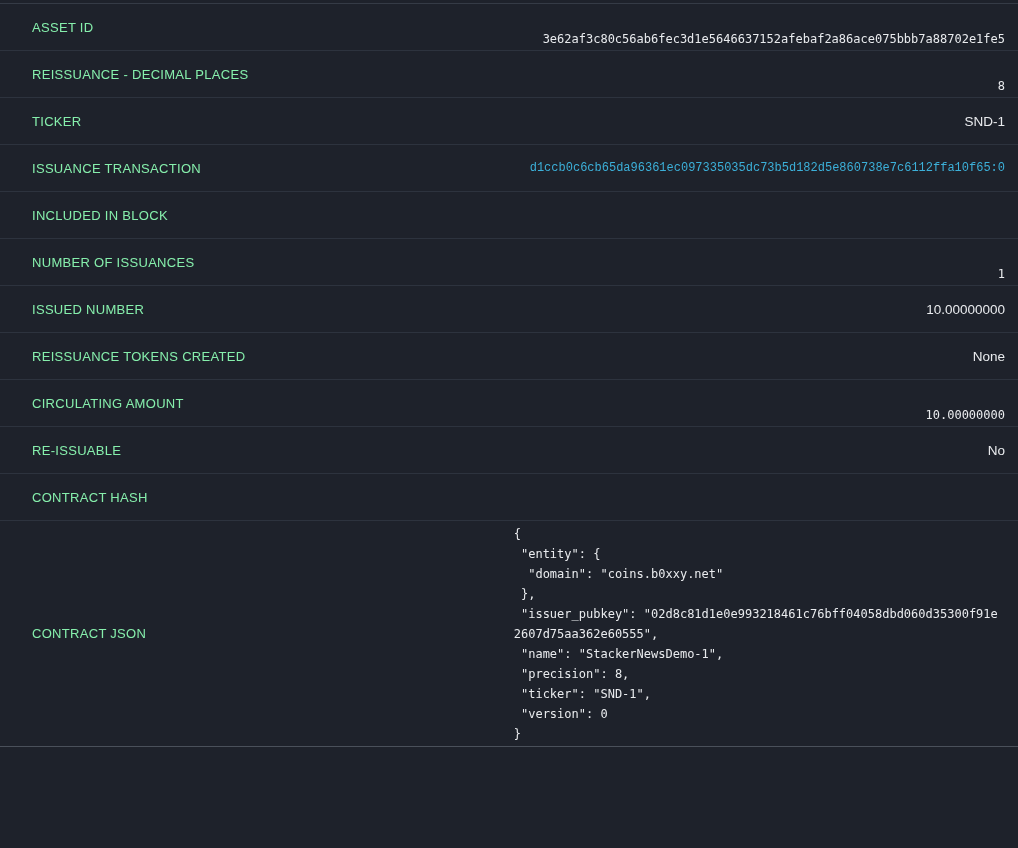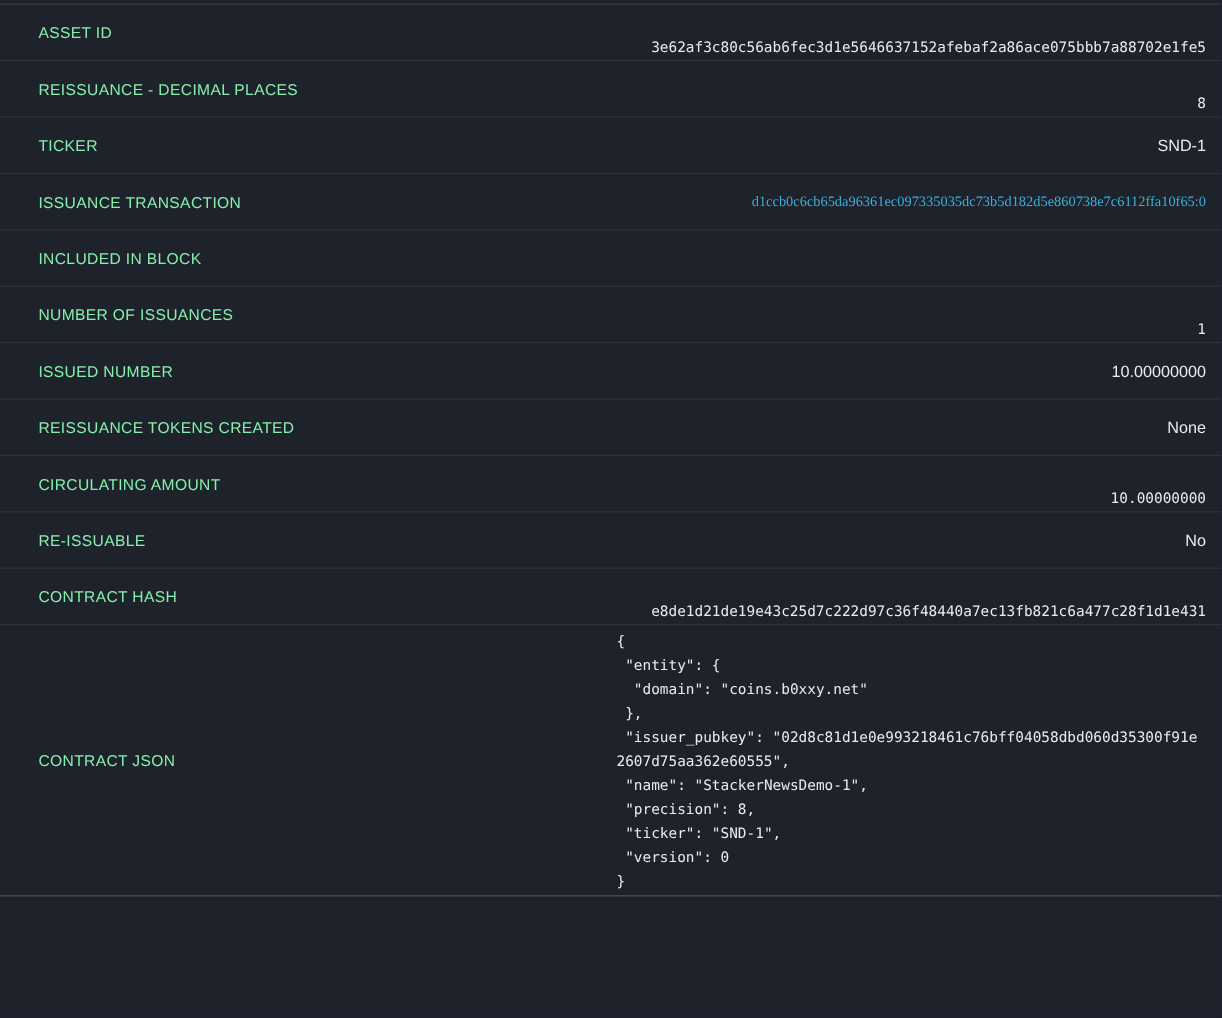--- a/index.html
+++ b/index.html
@@ -42,21 +42,21 @@
     font-size: 13.5px;
     text-align: right;
     white-space: nowrap;
   }
   .mono {
     font-family: "DejaVu Sans Mono", monospace;
     font-size: 12px;
     margin-top: 24px;
   }
   a.hash-link {
-    font-family: Liberation Serif, serif;
+    font-family: Liberation Mono, monospace;
     font-size: 12px;
     color: #3cb0d9;
     text-decoration: none;
     cursor: pointer;
     white-space: nowrap;
   }
   .json-pre {
     font-family: "DejaVu Sans Mono", monospace;
     font-size: 12px;
     line-height: 20px;
@@ -120,21 +120,20 @@
     <span class="field-value mono">10.00000000</span>
   </div>
 
   <div class="detail-row">
     <span class="field-label">RE-ISSUABLE</span>
     <span class="field-value">No</span>
   </div>
 
   <div class="detail-row">
     <span class="field-label">CONTRACT HASH</span>
-    <span class="field-value mono">e8de1d21de19e43c25d7c222d97c36f48440a7ec13fb821c6a477c28f1d1e431</span>
   </div>
 
   <div class="detail-row tall">
     <span class="field-label">CONTRACT JSON</span>
     <pre class="json-pre">{
  "entity": {
   "domain": "coins.b0xxy.net"
  },
  "issuer_pubkey": "02d8c81d1e0e993218461c76bff04058dbd060d35300f91e2607d75aa362e60555",
  "name": "StackerNewsDemo-1",

